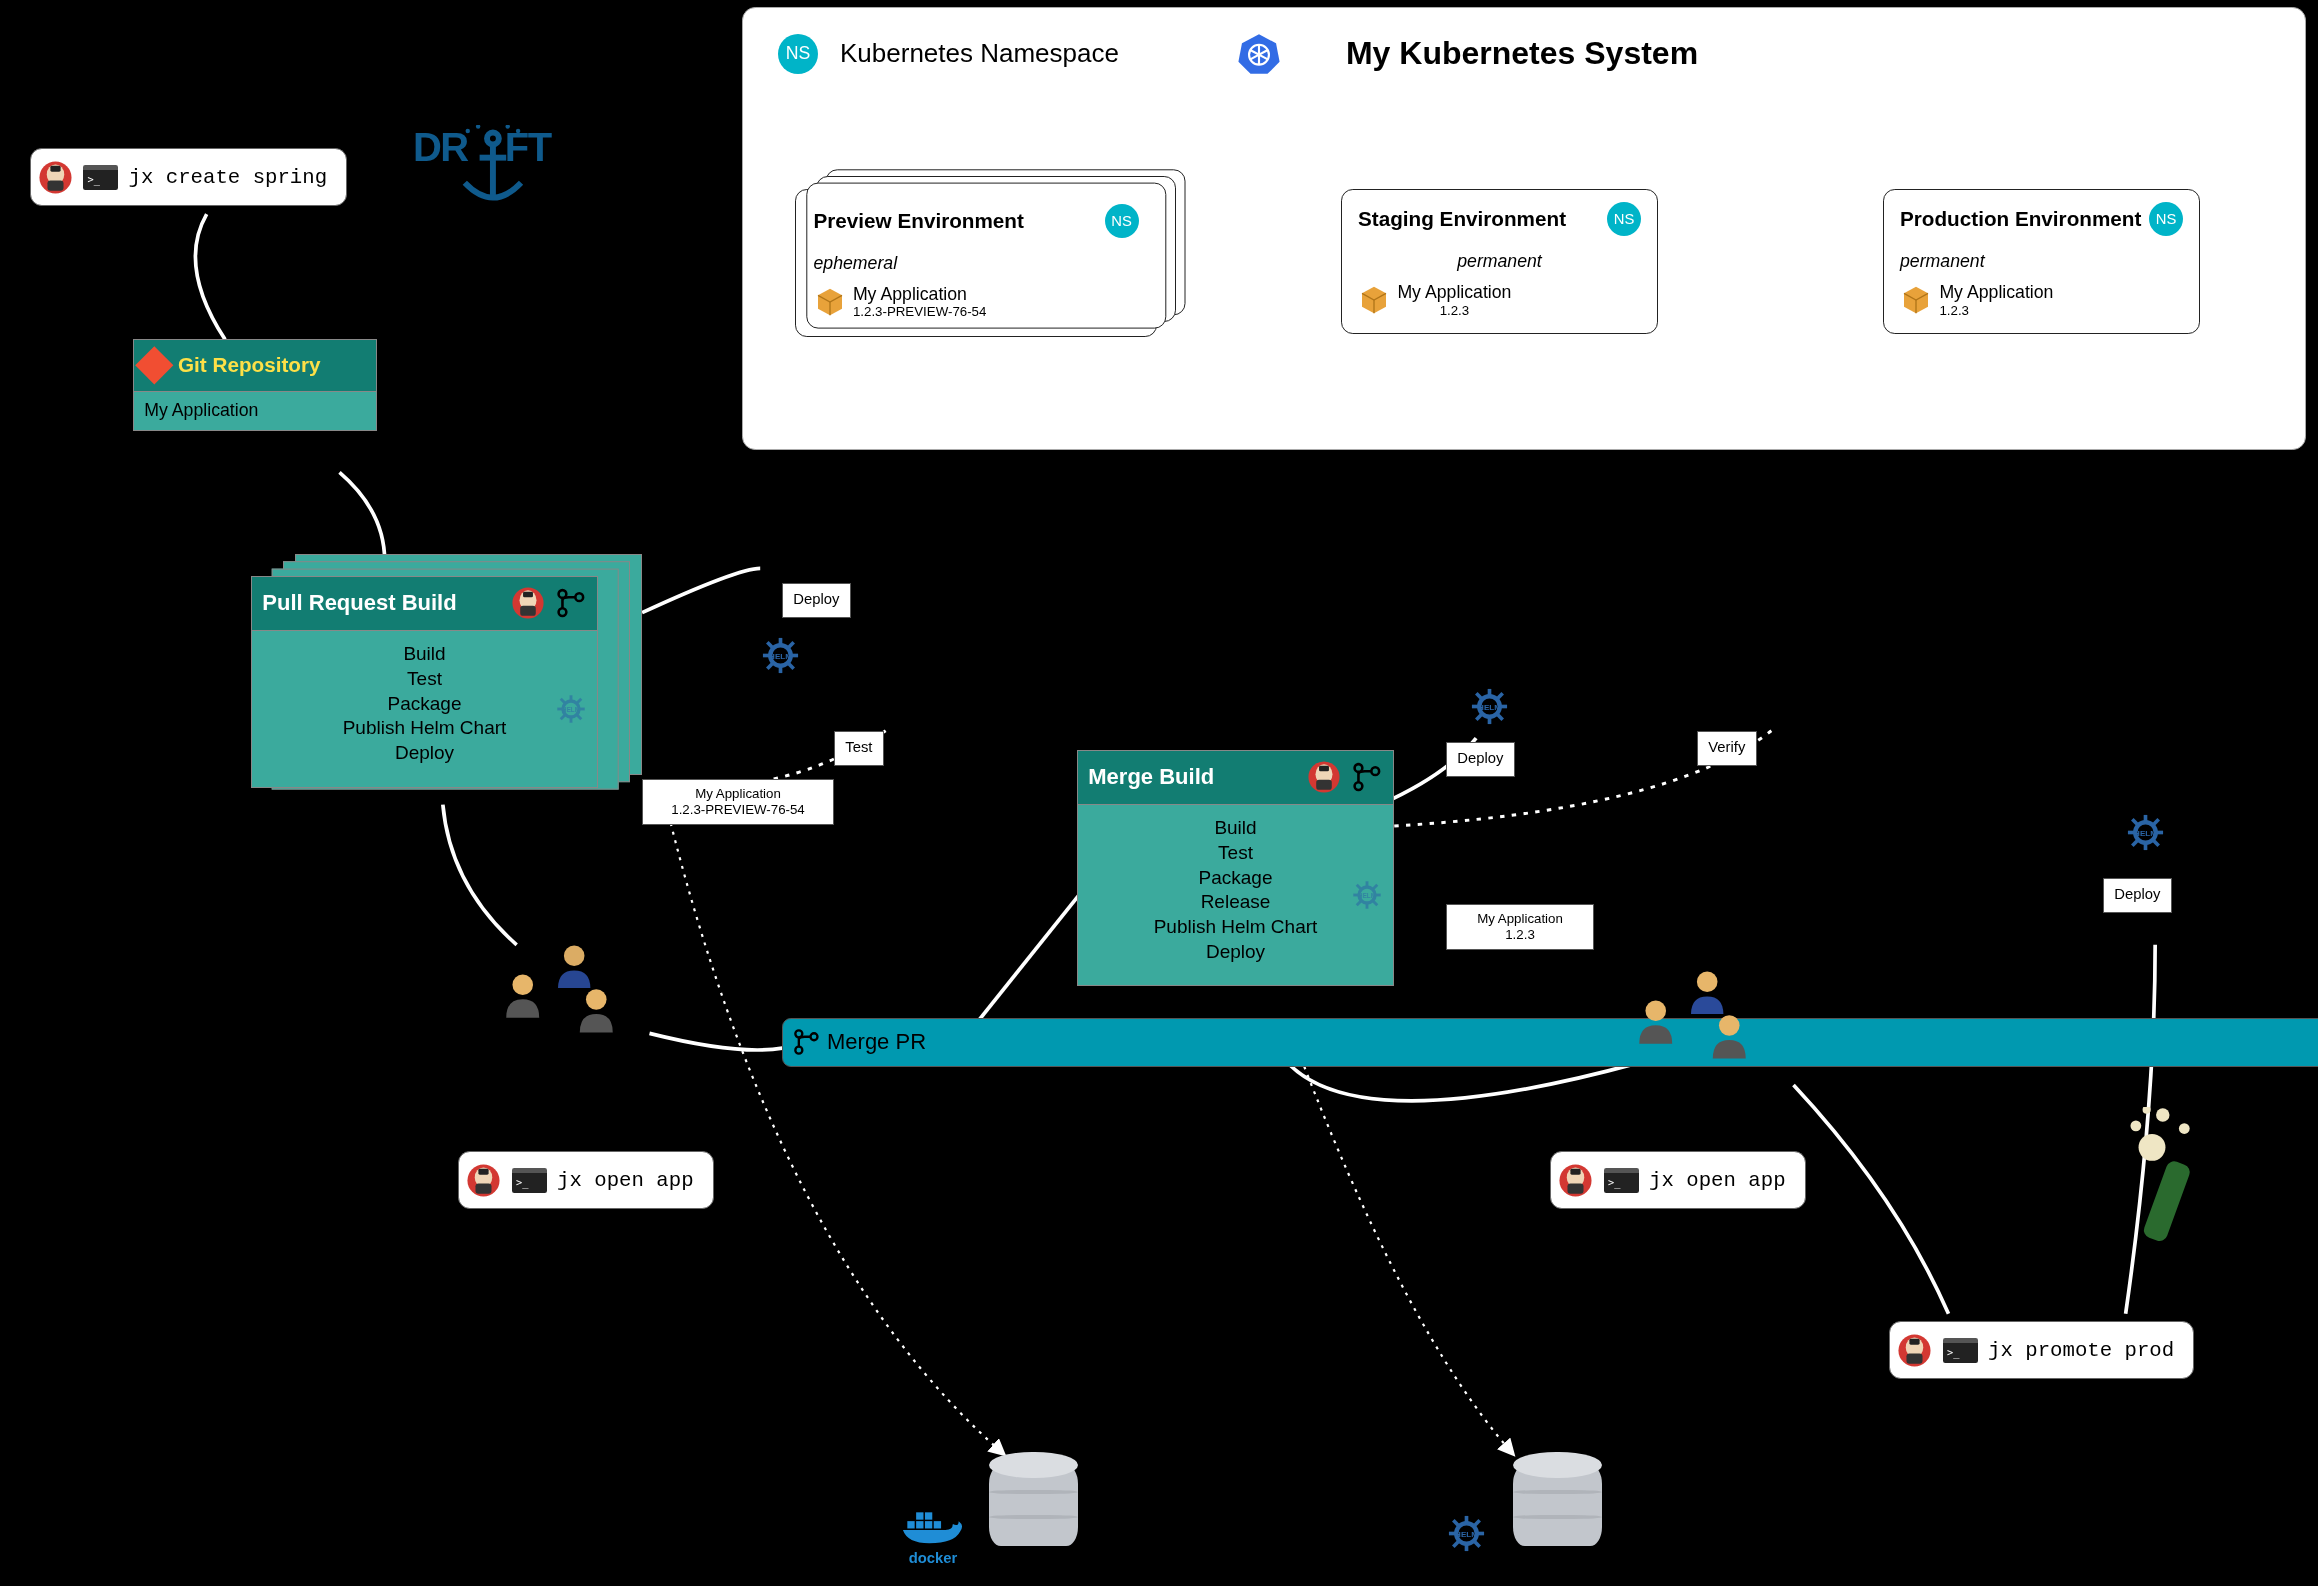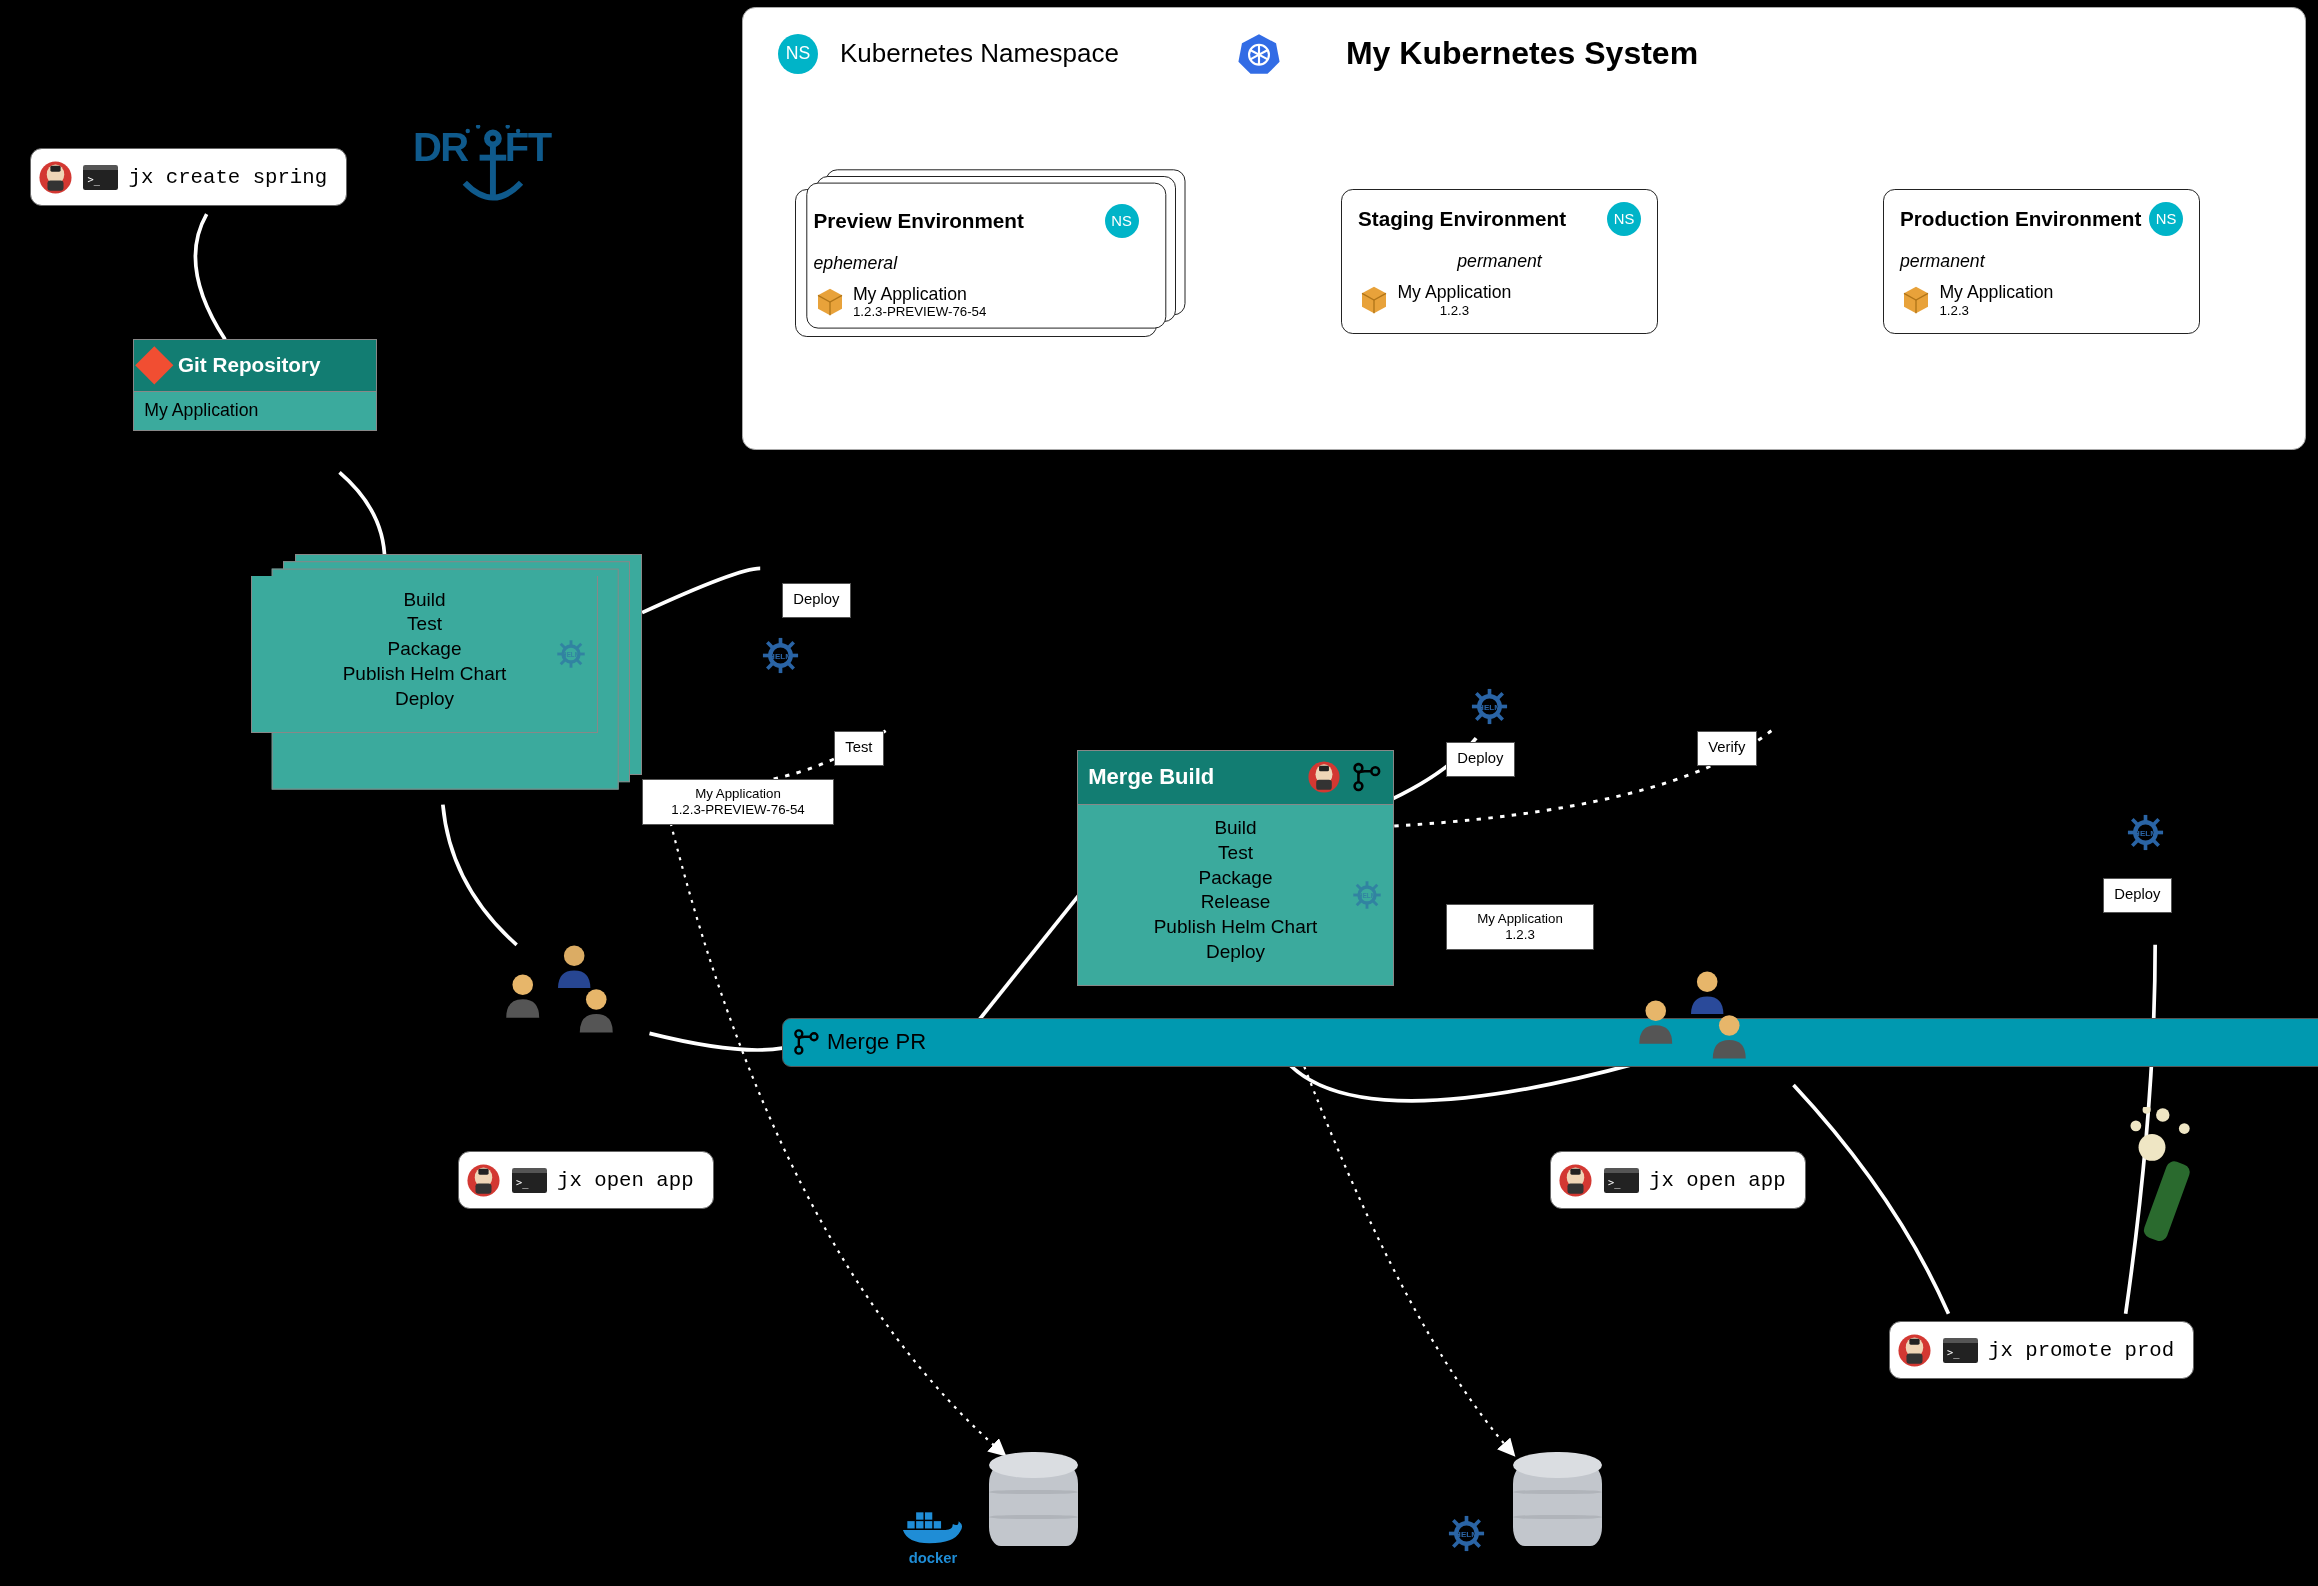--- a/index.html
+++ b/index.html
@@ -31,21 +31,21 @@
   .cmd-pill .jenkins-ico { width: 35px; height: 35px; flex: 0 0 35px; }
   .cmd-pill .term-ico {
     width: 35px; height: 25px; background:#222; border-top: 5.9px solid #555;
     border-radius: 2.2px; position: relative; flex:0 0 35px;
   }
   .cmd-pill .term-ico:after { content:">_"; color:#fff; font-size:10.3px; position:absolute; top:3px; left:4.4px; font-family:monospace;}
 
   
   .git-repo { width: 244px; }
   .git-repo .hdr {
-    background:#127d72; color:#ffffff; font-weight:700; font-size:20.7px;
+    background:#127d72; color:#fde047; font-weight:700; font-size:20.7px;
     padding: 13.3px 10.3px 13.3px 44px; position:relative; border:0.7px solid #888;
   }
   .git-repo .hdr .git-ico {
     position:absolute; left:7.4px; top:50%; transform:translateY(-50%) rotate(45deg);
     width:26.6px; height:26.6px; background:#f14e32;
   }
   .git-repo .body {
     background:#3baa9d; color:#000; border:0.7px solid #888; border-top:none;
     padding: 8.9px 10.3px; font-size:17.7px;
   }
@@ -270,20 +270,29 @@
   </div>
   <div class="body">My Application</div>
 </div>
 
 <div class="abs" style="left:251px; top:576px; width:398px; height:236px;">
   <div class="pr-box stack3" style="position:relative;">
     <div class="shadow" style="transform:translate(44px,-22px); height:221px; border:1.5px solid #888;"></div>
     <div class="shadow" style="transform:translate(32px,-14.8px); height:221px;"></div>
     <div class="shadow" style="transform:translate(20.7px,-7.4px); height:221px;"></div>
     <div style="position:relative;">
+      <div class="hdr">
+        <span>Pull Request Build</span>
+        <svg class="jenkins-ico" viewBox="0 0 48 48">
+            <use href="#jenkins"></use>
+          </svg>
+        <svg class="merge-ico" viewBox="0 0 48 48">
+            <use href="#merge"></use>
+          </svg>
+      </div>
       <div class="body">
         <div>Build</div>
         <div>Test</div>
         <div>Package</div>
         <div>Publish Helm Chart</div>
         <div>Deploy</div>
         <svg class="helm-ico small" style="position:absolute; right:10.3px; top:50%; transform:translateY(-50%);" viewBox="0 0 56 56">
             <use href="#helm"></use>
           </svg>
       </div>

